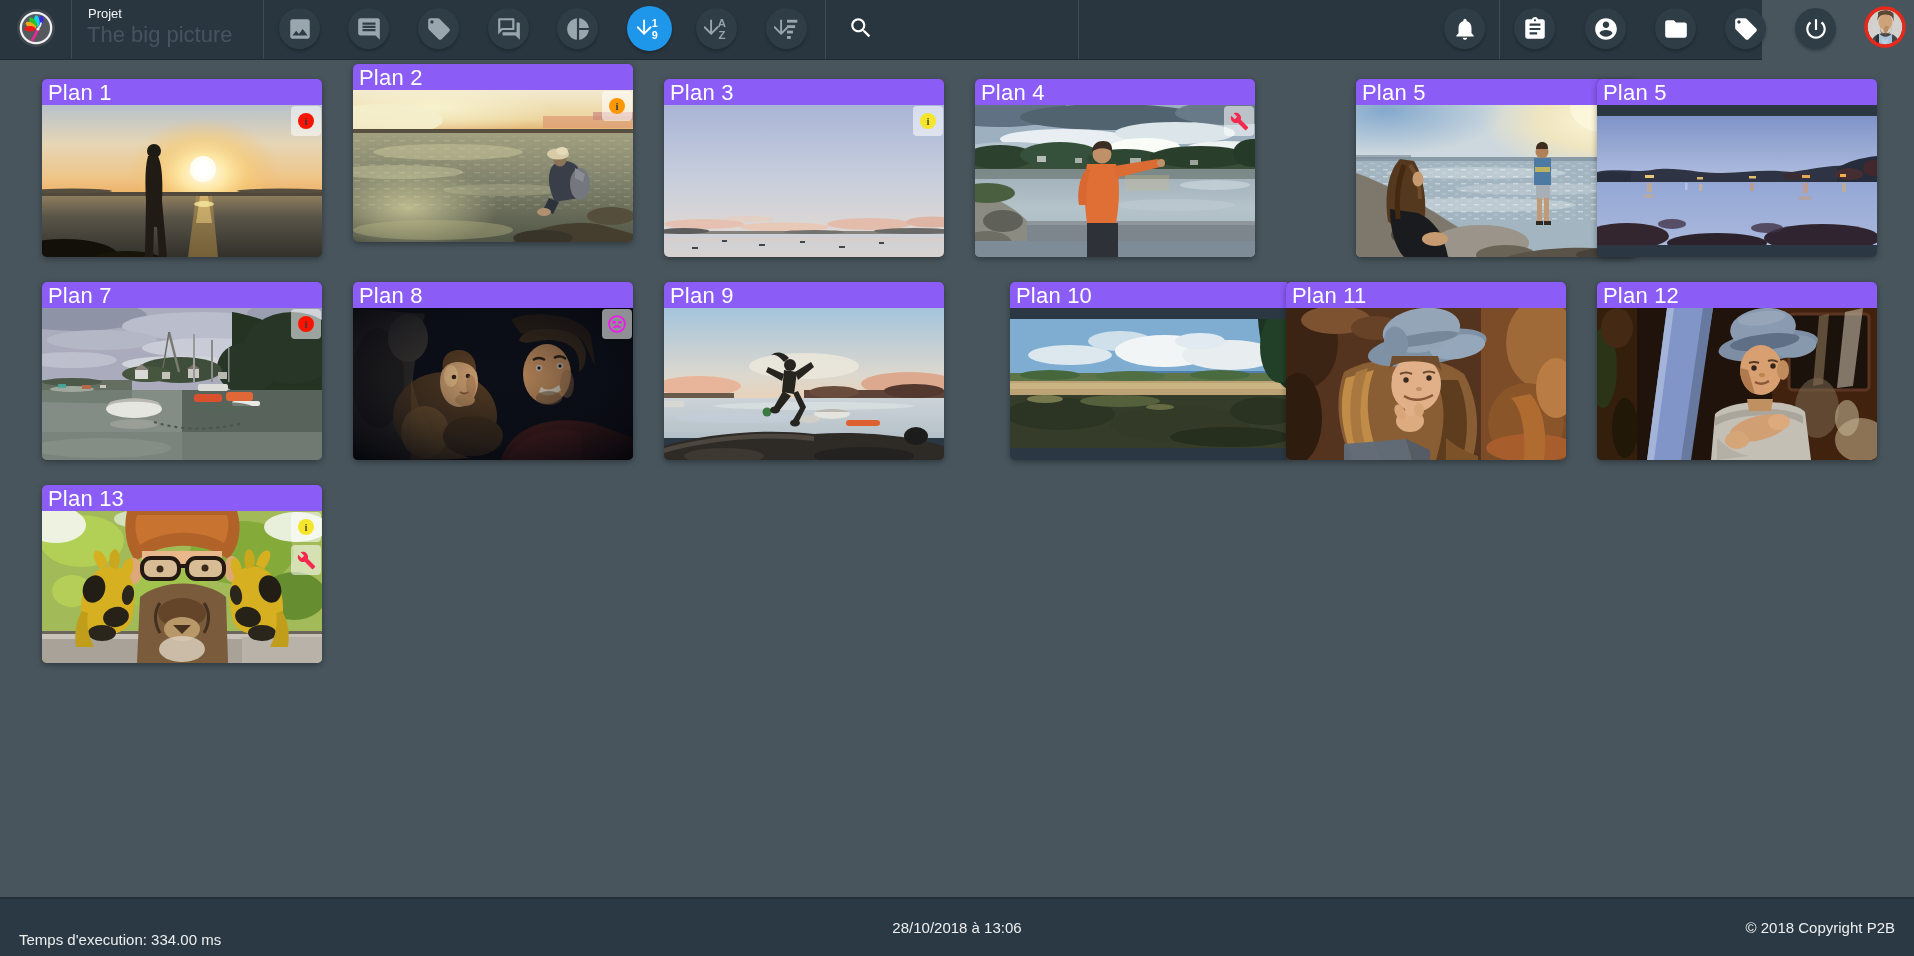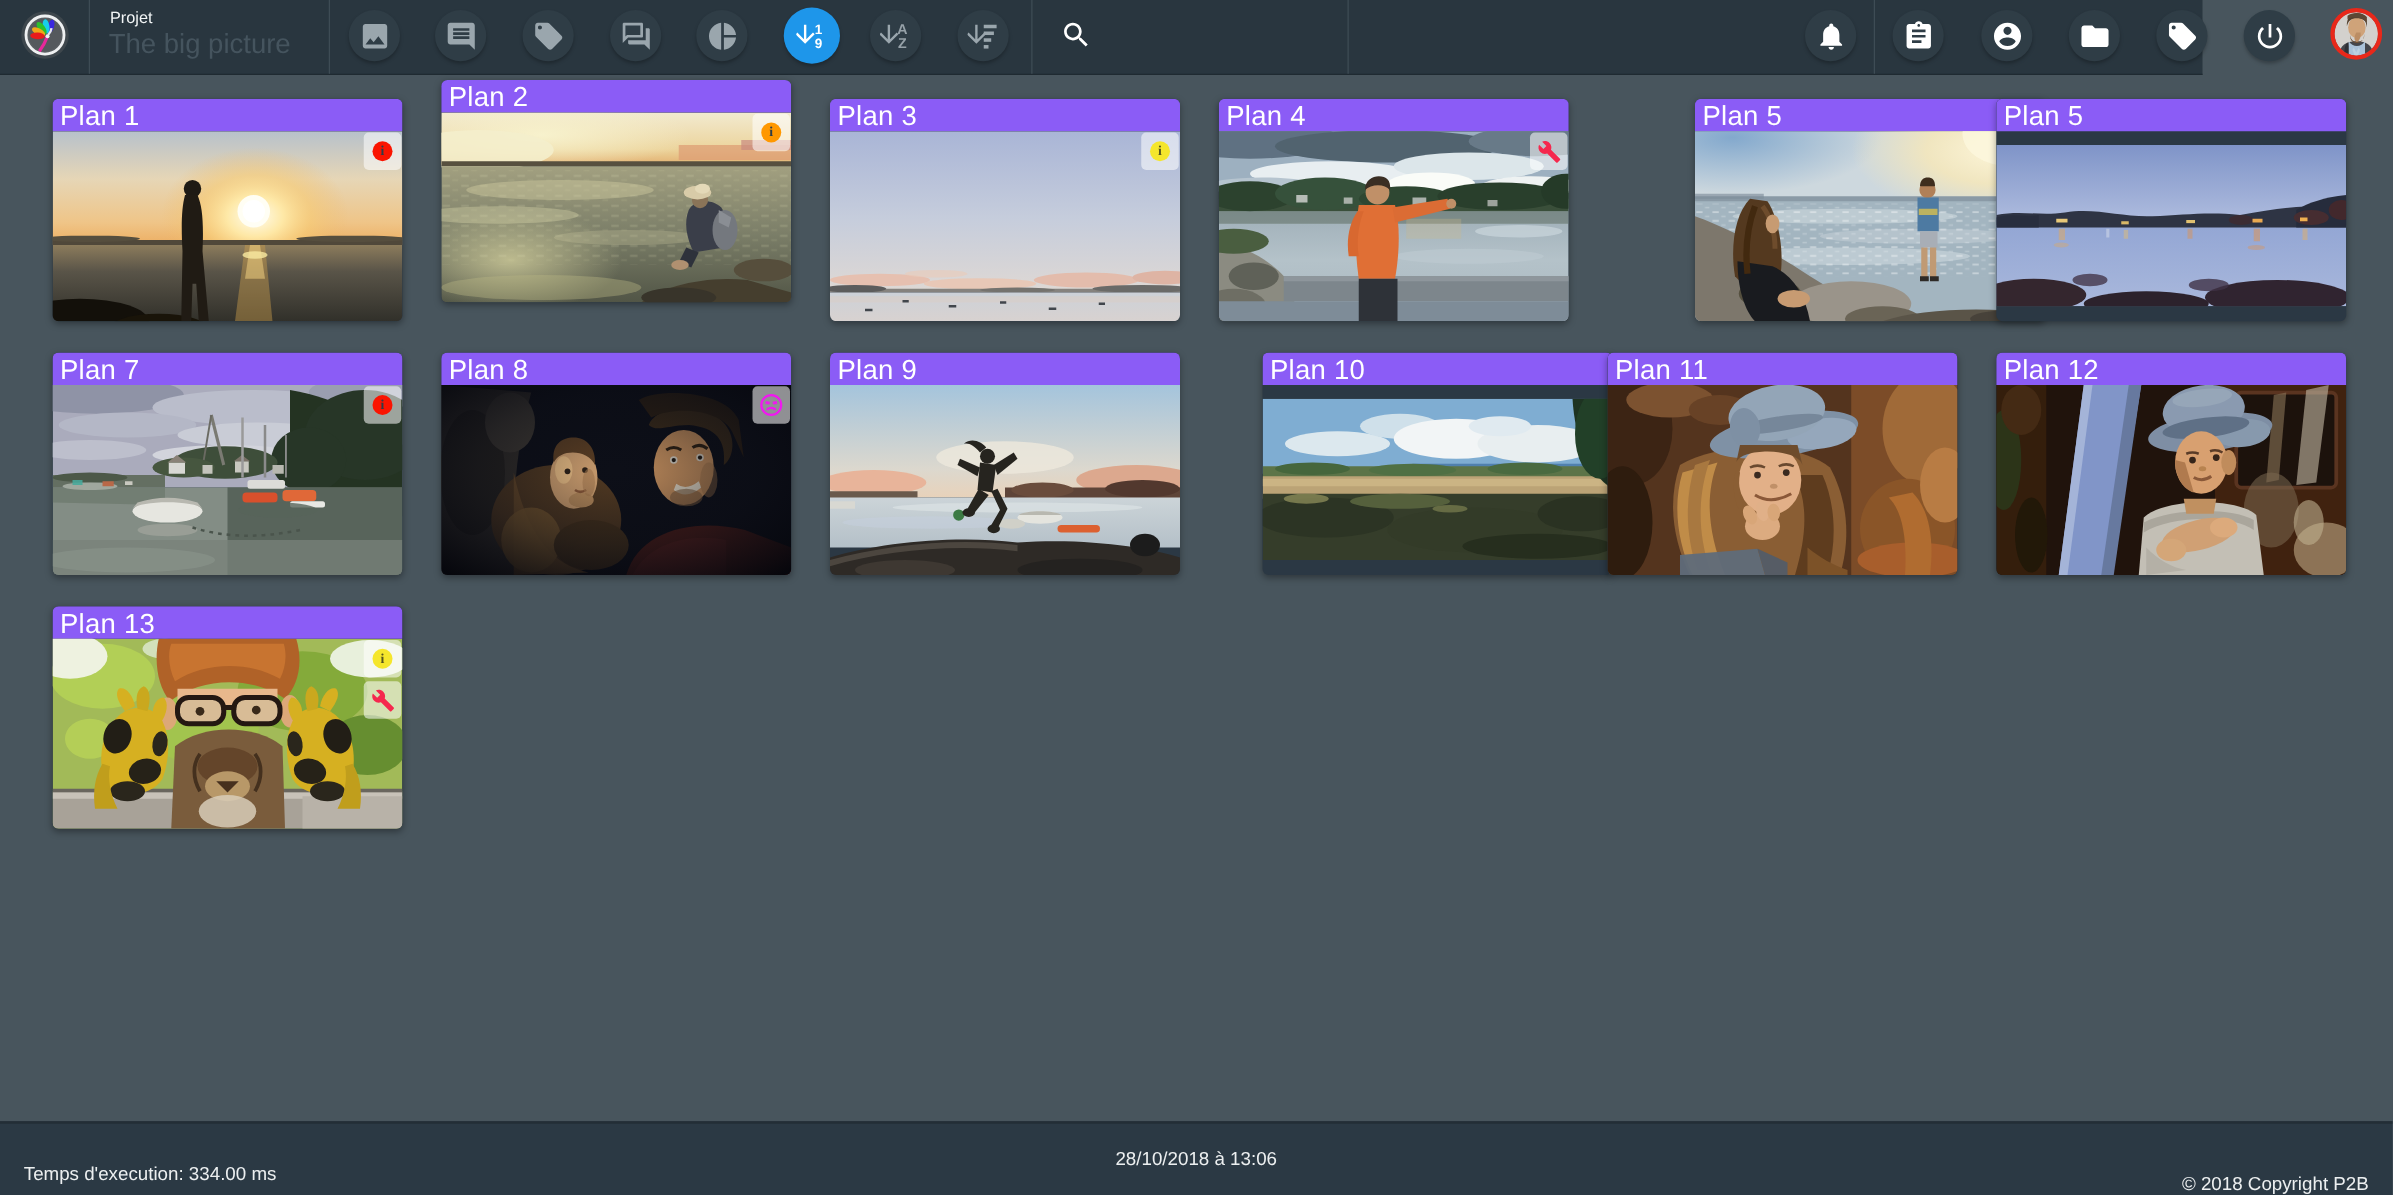--- a/index.html
+++ b/index.html
@@ -8,21 +8,21 @@
 .cbtn{position:absolute;top:8px;width:41px;height:41px;border-radius:50%;background:#2f3d46;box-shadow:0 2px 3px rgba(0,0,0,0.25);display:flex;align-items:center;justify-content:center;}
 .cbtn svg{width:26px;height:26px;fill:#9aa6ad;}
 .cbtn.white svg{fill:#ffffff;}
 .cbtn.blue{background:#1e96ea;width:45px;height:45px;top:6px;}
 #logo{position:absolute;left:16px;top:8px;}
 #t1{position:absolute;left:88px;top:6px;color:#f2f5f6;font-size:13px;}
 #t2{position:absolute;left:87px;top:22px;color:#45545e;font-size:22px;}
 #footer{position:absolute;left:0;top:897px;width:1914px;height:59px;background:#2b3944;border-top:2px solid #232e36;box-sizing:border-box;color:#eceff0;font-size:15px;}
 #footer .fl{position:absolute;left:19px;top:32px;}
 #footer .fc{position:absolute;left:0;width:1914px;text-align:center;top:20px;}
-#footer .fr{position:absolute;right:19px;top:20px;margin-top:20px;}
+#footer .fr{position:absolute;right:19px;top:20px;}
 .card{position:absolute;width:280px;height:178px;background:#2b3844;border-radius:5px;box-shadow:0 2px 6px rgba(0,0,0,0.35);overflow:hidden;}
 .chead{height:26px;background:#8b5cf6;color:#fff;font-size:22px;font-weight:normal;line-height:27px;padding-left:6px;letter-spacing:0.2px;}
 .photo{position:absolute;left:0;top:26px;width:280px;height:152px;}
 .photo.letter{top:37px;height:129px;}
 .ovl{position:absolute;right:1px;width:30px;height:30px;background:rgba(255,255,255,0.55);border-radius:4px;display:flex;align-items:center;justify-content:center;}
 .oc{width:16px;height:16px;border-radius:50%;display:flex;align-items:center;justify-content:center;font-size:11px;font-weight:bold;color:#2f3d47;font-family:"Liberation Serif",serif;}
 </style>
 </head>
 <body>
 <div id="topbar">

